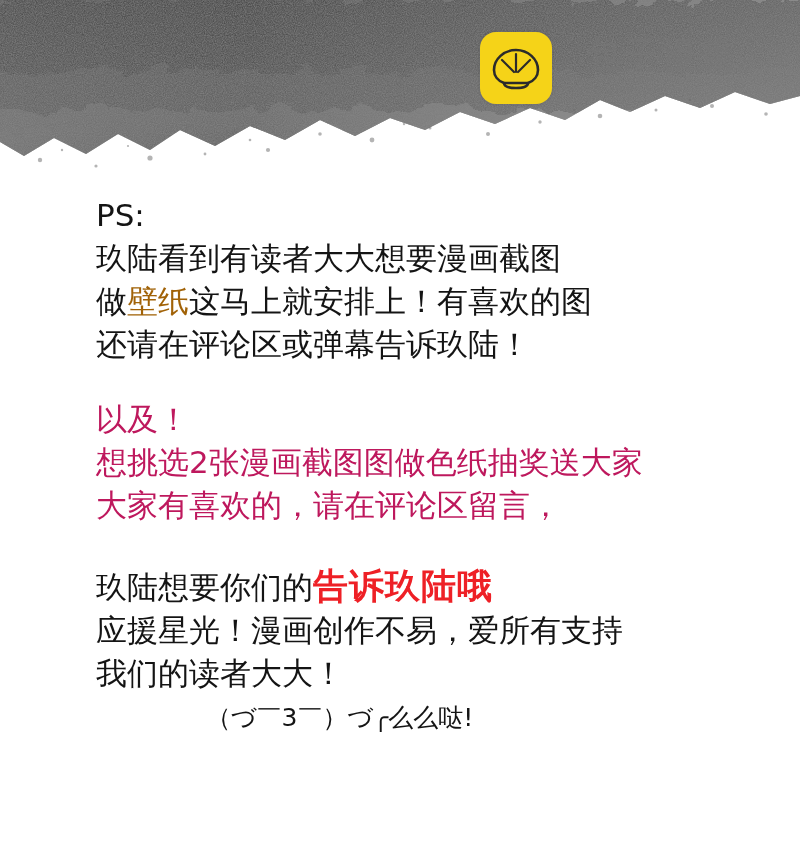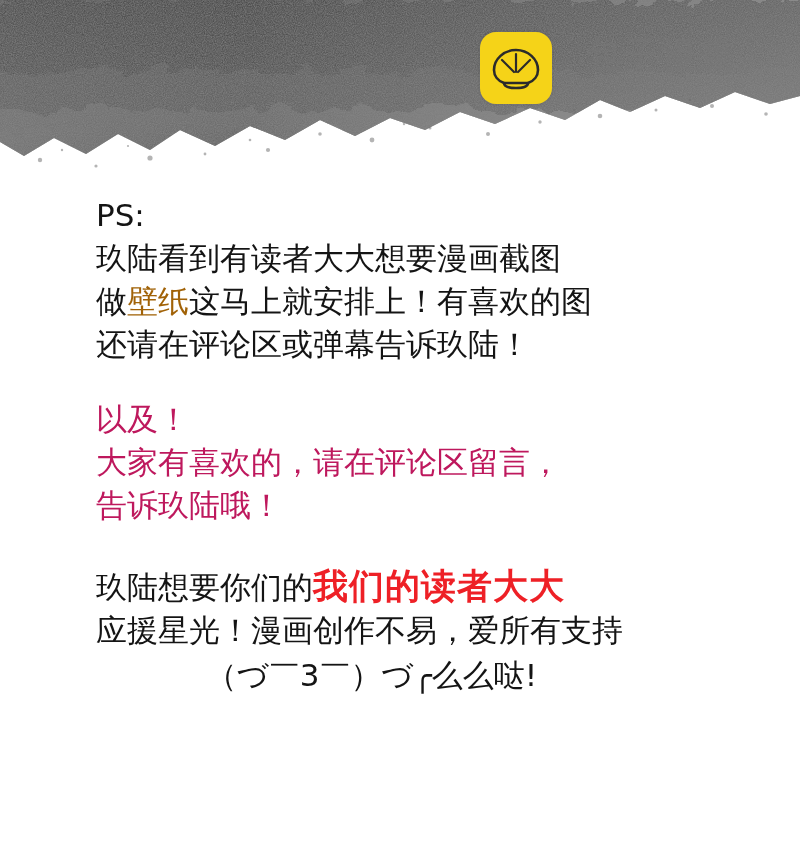--- a/index.html
+++ b/index.html
@@ -96,21 +96,21 @@
   .spacer-lg { height: 38px; }
 
   .highlight-red {
     color: #ee2026;
     font-weight: bold;
     font-size: 35px;
     letter-spacing: 1px;
   }
   .kaomoji {
     font-family: "DejaVu Sans", sans-serif;
-    font-size: 31px;
+    font-size: 25px;
     line-height: 46px;
     color: #141414;
     padding-left: 110px;
     white-space: nowrap;
   }
 </style>
 </head>
 <body>
 
 <div class="banner">
@@ -201,25 +201,26 @@
     <div class="line">PS:</div>
     <div class="line">玖陆看到有读者大大想要漫画截图</div>
     <div class="line">做<span class="em-red">壁纸</span>这马上就安排上！有喜欢的图</div>
     <div class="line">还请在评论区或弹幕告诉玖陆！</div>
   </div>
 
   <div class="spacer-md"></div>
 
   <div class="block">
     <div class="line red">以及！</div>
+    <div class="line red">想挑选2张漫画截图图做色纸抽奖送大家</div>
     <div class="line red">大家有喜欢的，请在评论区留言，</div>
-    <div class="line red">告诉玖陆哦！</div>
   </div>
 
   <div class="spacer-lg"></div>
 
   <div class="block">
-    <div class="line"><span>玖陆想要你们的</span><span class="highlight-red">我们的读者大大</span></div>
+    <div class="line"><span>玖陆想要你们的</span><span class="highlight-red">告诉玖陆哦</span></div>
     <div class="line">应援星光！漫画创作不易，爱所有支持</div>
+    <div class="line">我们的读者大大！</div>
     <div class="kaomoji">（づ￣3￣）づ╭么么哒!</div>
   </div>
 
 </div>
 
 </body></html>

